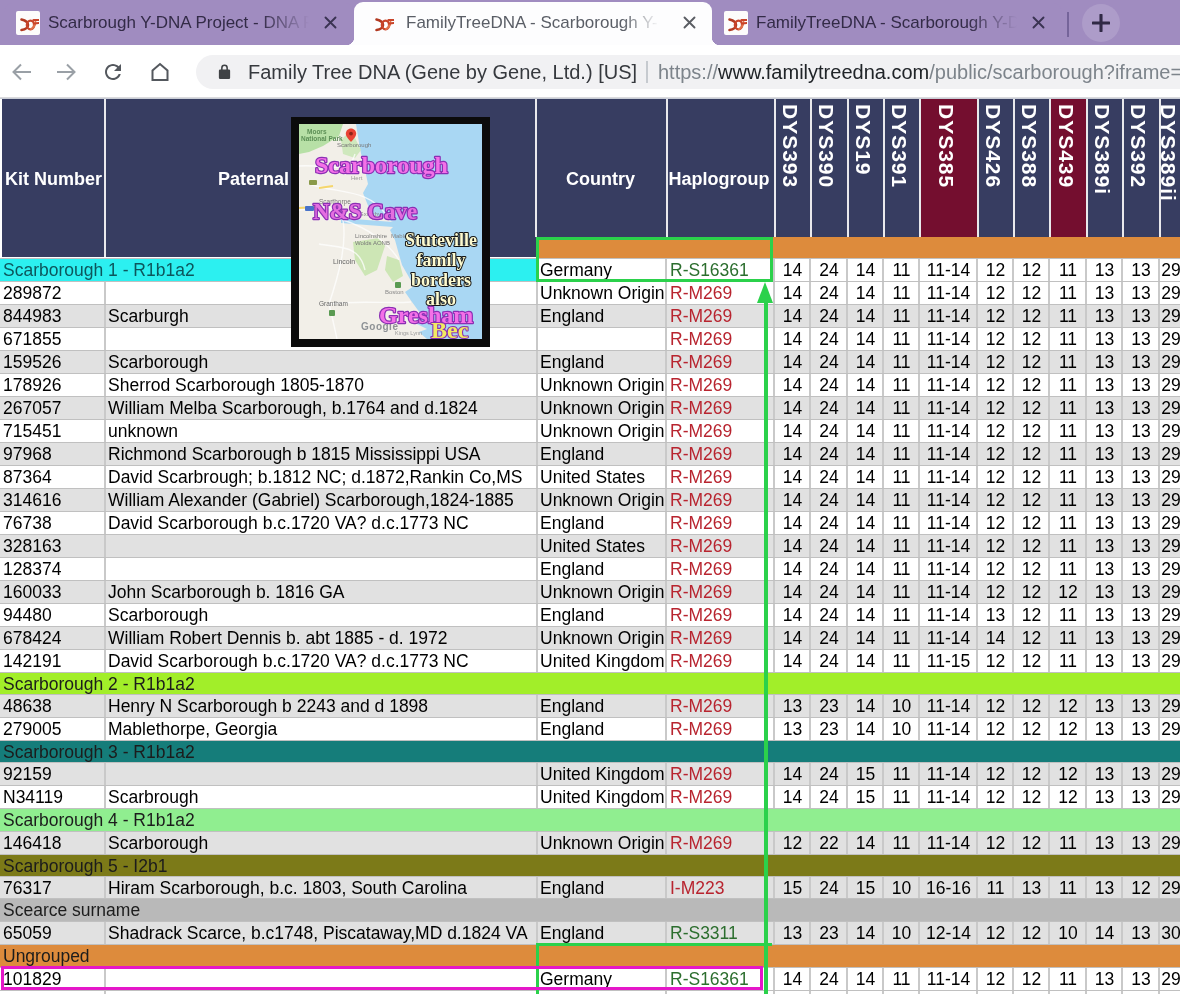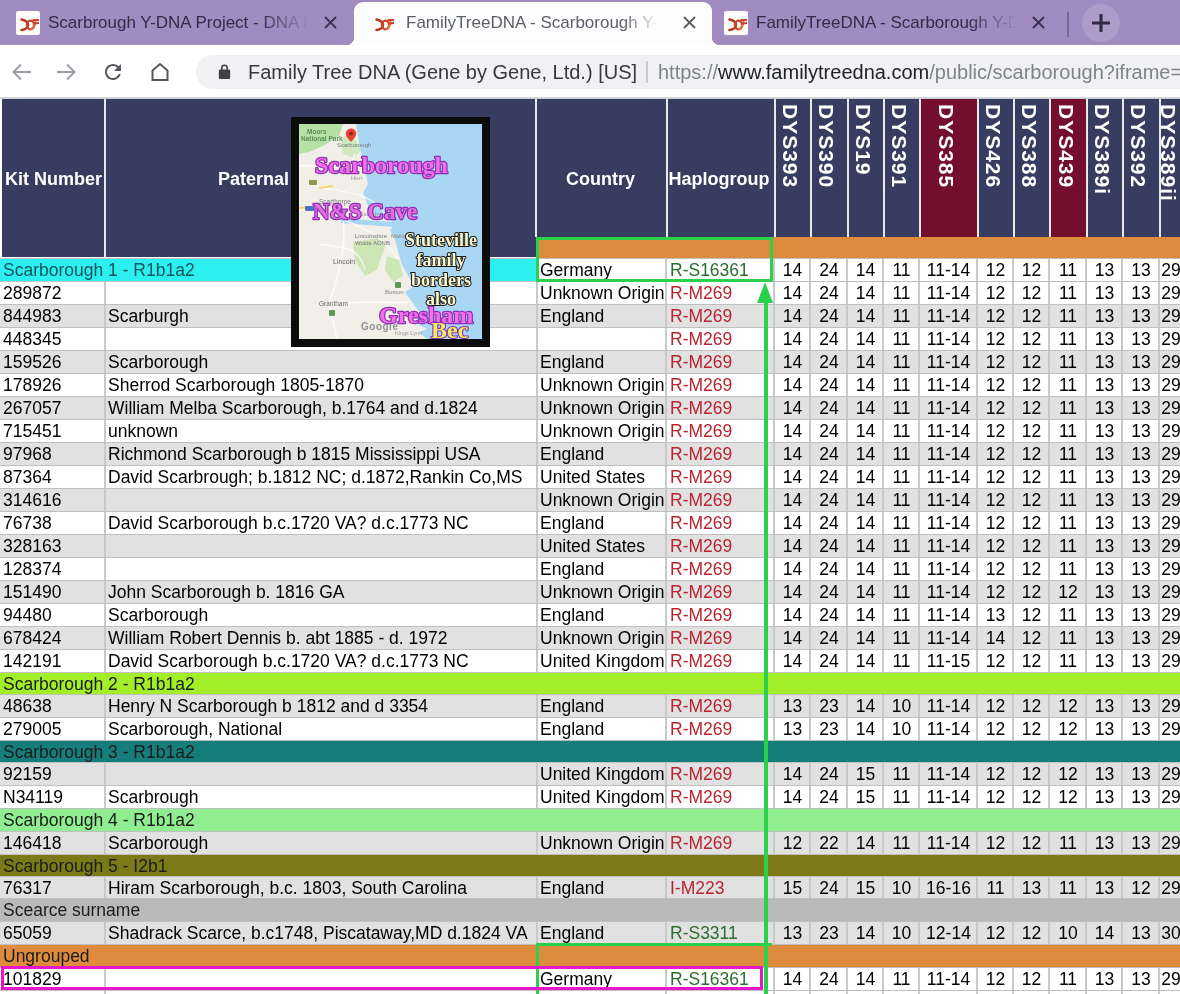--- a/index.html
+++ b/index.html
@@ -208,21 +208,21 @@
     <div class="vl" style="left:810px"></div>
     <div class="vl" style="left:847px"></div>
     <div class="vl" style="left:883px"></div>
     <div class="vl" style="left:919px"></div>
     <div class="vl" style="left:977px"></div>
     <div class="vl" style="left:1013px"></div>
     <div class="vl" style="left:1049px"></div>
     <div class="vl" style="left:1086px"></div>
     <div class="vl" style="left:1122px"></div>
     <div class="vl" style="left:1159px"></div>
-    <div class="cell" style="left:3px;width:100px">448345</div>
+    <div class="cell" style="left:3px;width:100px">671855</div>
     <div class="cell" style="left:108px;width:428px"></div>
     <div class="cell" style="left:540px;width:125px"></div>
     <div class="cell" style="left:670px;width:100px;color:#b8242f">R-M269</div>
     <div class="cell" style="left:775px;width:35px;text-align:center">14</div>
     <div class="cell" style="left:811px;width:36px;text-align:center">24</div>
     <div class="cell" style="left:848px;width:35px;text-align:center">14</div>
     <div class="cell" style="left:884px;width:35px;text-align:center">11</div>
     <div class="cell" style="left:920px;width:57px;text-align:center">11-14</div>
     <div class="cell" style="left:978px;width:35px;text-align:center">12</div>
     <div class="cell" style="left:1014px;width:35px;text-align:center">12</div>
@@ -426,20 +426,21 @@
     <div class="vl" style="left:847px"></div>
     <div class="vl" style="left:883px"></div>
     <div class="vl" style="left:919px"></div>
     <div class="vl" style="left:977px"></div>
     <div class="vl" style="left:1013px"></div>
     <div class="vl" style="left:1049px"></div>
     <div class="vl" style="left:1086px"></div>
     <div class="vl" style="left:1122px"></div>
     <div class="vl" style="left:1159px"></div>
     <div class="cell" style="left:3px;width:100px">314616</div>
+    <div class="cell" style="left:108px;width:428px">William Alexander (Gabriel) Scarborough,1824-1885</div>
     <div class="cell" style="left:540px;width:125px">Unknown Origin</div>
     <div class="cell" style="left:670px;width:100px;color:#b8242f">R-M269</div>
     <div class="cell" style="left:775px;width:35px;text-align:center">14</div>
     <div class="cell" style="left:811px;width:36px;text-align:center">24</div>
     <div class="cell" style="left:848px;width:35px;text-align:center">14</div>
     <div class="cell" style="left:884px;width:35px;text-align:center">11</div>
     <div class="cell" style="left:920px;width:57px;text-align:center">11-14</div>
     <div class="cell" style="left:978px;width:35px;text-align:center">12</div>
     <div class="cell" style="left:1014px;width:35px;text-align:center">12</div>
     <div class="cell" style="left:1050px;width:36px;text-align:center">11</div>
@@ -546,21 +547,21 @@
     <div class="vl" style="left:810px"></div>
     <div class="vl" style="left:847px"></div>
     <div class="vl" style="left:883px"></div>
     <div class="vl" style="left:919px"></div>
     <div class="vl" style="left:977px"></div>
     <div class="vl" style="left:1013px"></div>
     <div class="vl" style="left:1049px"></div>
     <div class="vl" style="left:1086px"></div>
     <div class="vl" style="left:1122px"></div>
     <div class="vl" style="left:1159px"></div>
-    <div class="cell" style="left:3px;width:100px">151490</div>
+    <div class="cell" style="left:3px;width:100px">160033</div>
     <div class="cell" style="left:108px;width:428px">John Scarborough b. 1816 GA</div>
     <div class="cell" style="left:540px;width:125px">Unknown Origin</div>
     <div class="cell" style="left:670px;width:100px;color:#b8242f">R-M269</div>
     <div class="cell" style="left:775px;width:35px;text-align:center">14</div>
     <div class="cell" style="left:811px;width:36px;text-align:center">24</div>
     <div class="cell" style="left:848px;width:35px;text-align:center">14</div>
     <div class="cell" style="left:884px;width:35px;text-align:center">11</div>
     <div class="cell" style="left:920px;width:57px;text-align:center">11-14</div>
     <div class="cell" style="left:978px;width:35px;text-align:center">12</div>
     <div class="cell" style="left:1014px;width:35px;text-align:center">12</div>
@@ -674,21 +675,21 @@
     <div class="vl" style="left:847px"></div>
     <div class="vl" style="left:883px"></div>
     <div class="vl" style="left:919px"></div>
     <div class="vl" style="left:977px"></div>
     <div class="vl" style="left:1013px"></div>
     <div class="vl" style="left:1049px"></div>
     <div class="vl" style="left:1086px"></div>
     <div class="vl" style="left:1122px"></div>
     <div class="vl" style="left:1159px"></div>
     <div class="cell" style="left:3px;width:100px">48638</div>
-    <div class="cell" style="left:108px;width:428px">Henry N Scarborough b 1812 and d 3354</div>
+    <div class="cell" style="left:108px;width:428px">Henry N Scarborough b 2243 and d 1898</div>
     <div class="cell" style="left:540px;width:125px">England</div>
     <div class="cell" style="left:670px;width:100px;color:#b8242f">R-M269</div>
     <div class="cell" style="left:775px;width:35px;text-align:center">13</div>
     <div class="cell" style="left:811px;width:36px;text-align:center">23</div>
     <div class="cell" style="left:848px;width:35px;text-align:center">14</div>
     <div class="cell" style="left:884px;width:35px;text-align:center">10</div>
     <div class="cell" style="left:920px;width:57px;text-align:center">11-14</div>
     <div class="cell" style="left:978px;width:35px;text-align:center">12</div>
     <div class="cell" style="left:1014px;width:35px;text-align:center">12</div>
     <div class="cell" style="left:1050px;width:36px;text-align:center">12</div>
@@ -705,21 +706,21 @@
     <div class="vl" style="left:847px"></div>
     <div class="vl" style="left:883px"></div>
     <div class="vl" style="left:919px"></div>
     <div class="vl" style="left:977px"></div>
     <div class="vl" style="left:1013px"></div>
     <div class="vl" style="left:1049px"></div>
     <div class="vl" style="left:1086px"></div>
     <div class="vl" style="left:1122px"></div>
     <div class="vl" style="left:1159px"></div>
     <div class="cell" style="left:3px;width:100px">279005</div>
-    <div class="cell" style="left:108px;width:428px">Scarborough, National</div>
+    <div class="cell" style="left:108px;width:428px">Mablethorpe, Georgia</div>
     <div class="cell" style="left:540px;width:125px">England</div>
     <div class="cell" style="left:670px;width:100px;color:#b8242f">R-M269</div>
     <div class="cell" style="left:775px;width:35px;text-align:center">13</div>
     <div class="cell" style="left:811px;width:36px;text-align:center">23</div>
     <div class="cell" style="left:848px;width:35px;text-align:center">14</div>
     <div class="cell" style="left:884px;width:35px;text-align:center">10</div>
     <div class="cell" style="left:920px;width:57px;text-align:center">11-14</div>
     <div class="cell" style="left:978px;width:35px;text-align:center">12</div>
     <div class="cell" style="left:1014px;width:35px;text-align:center">12</div>
     <div class="cell" style="left:1050px;width:36px;text-align:center">12</div>

